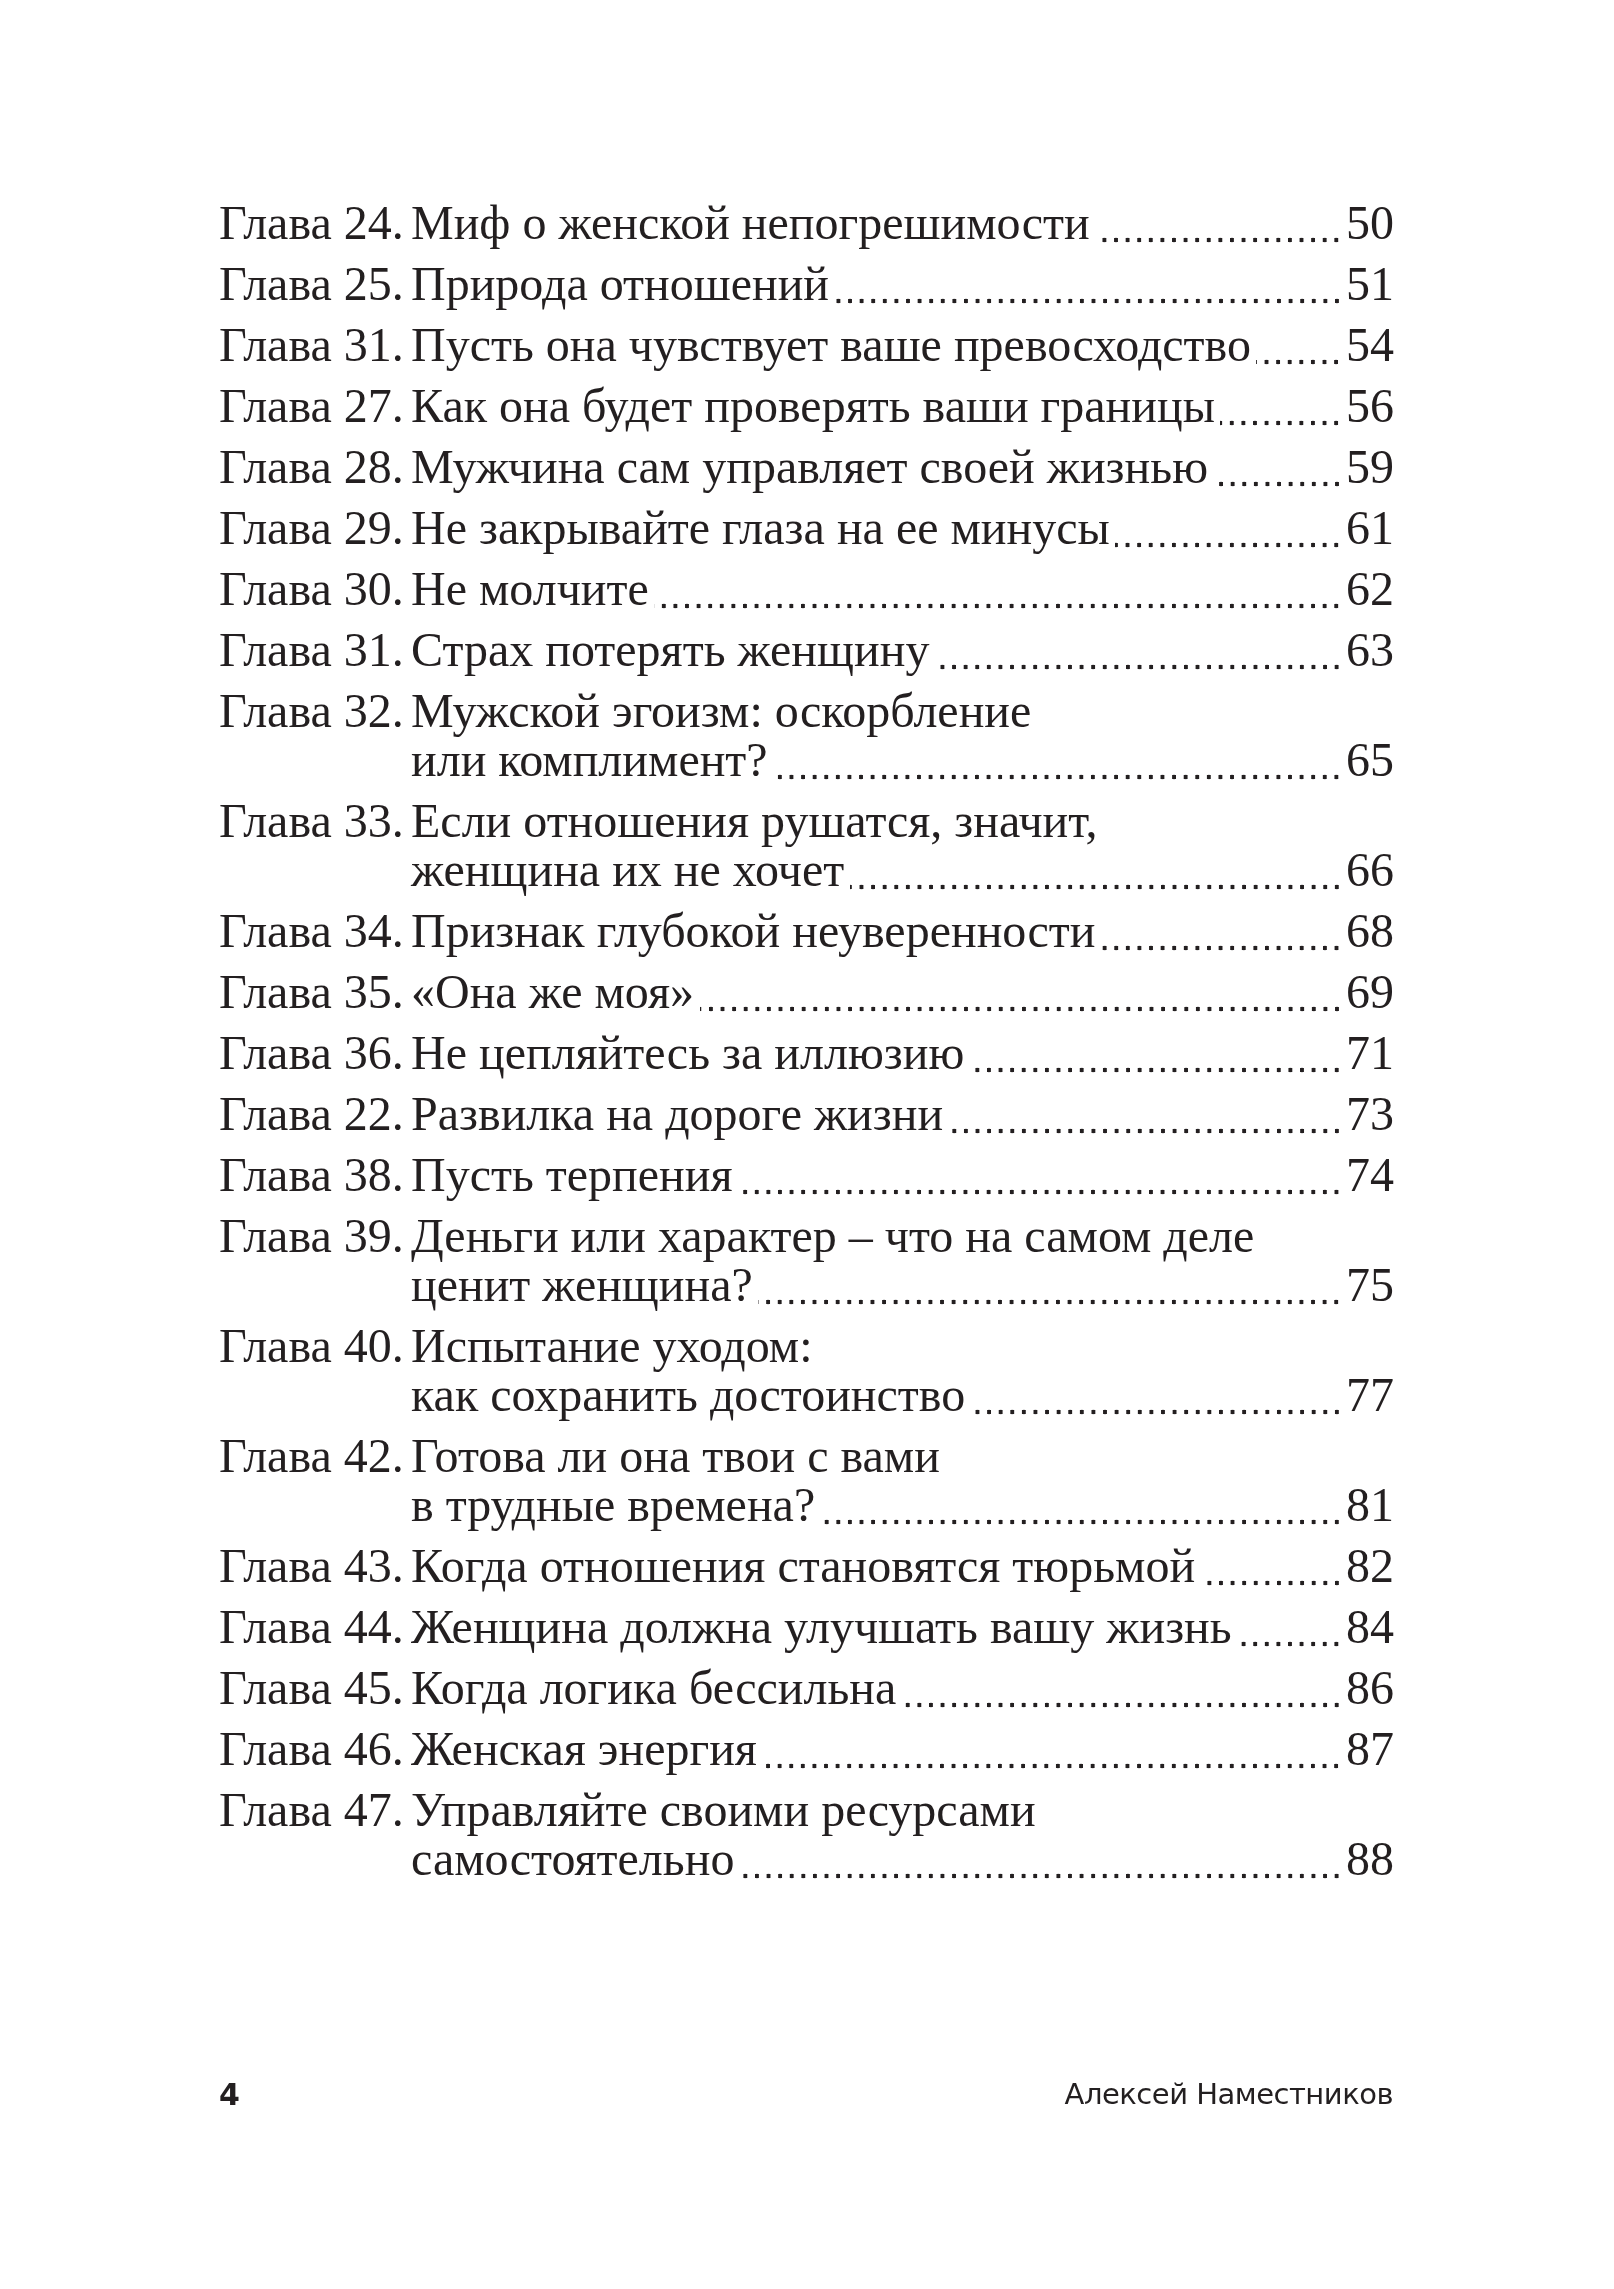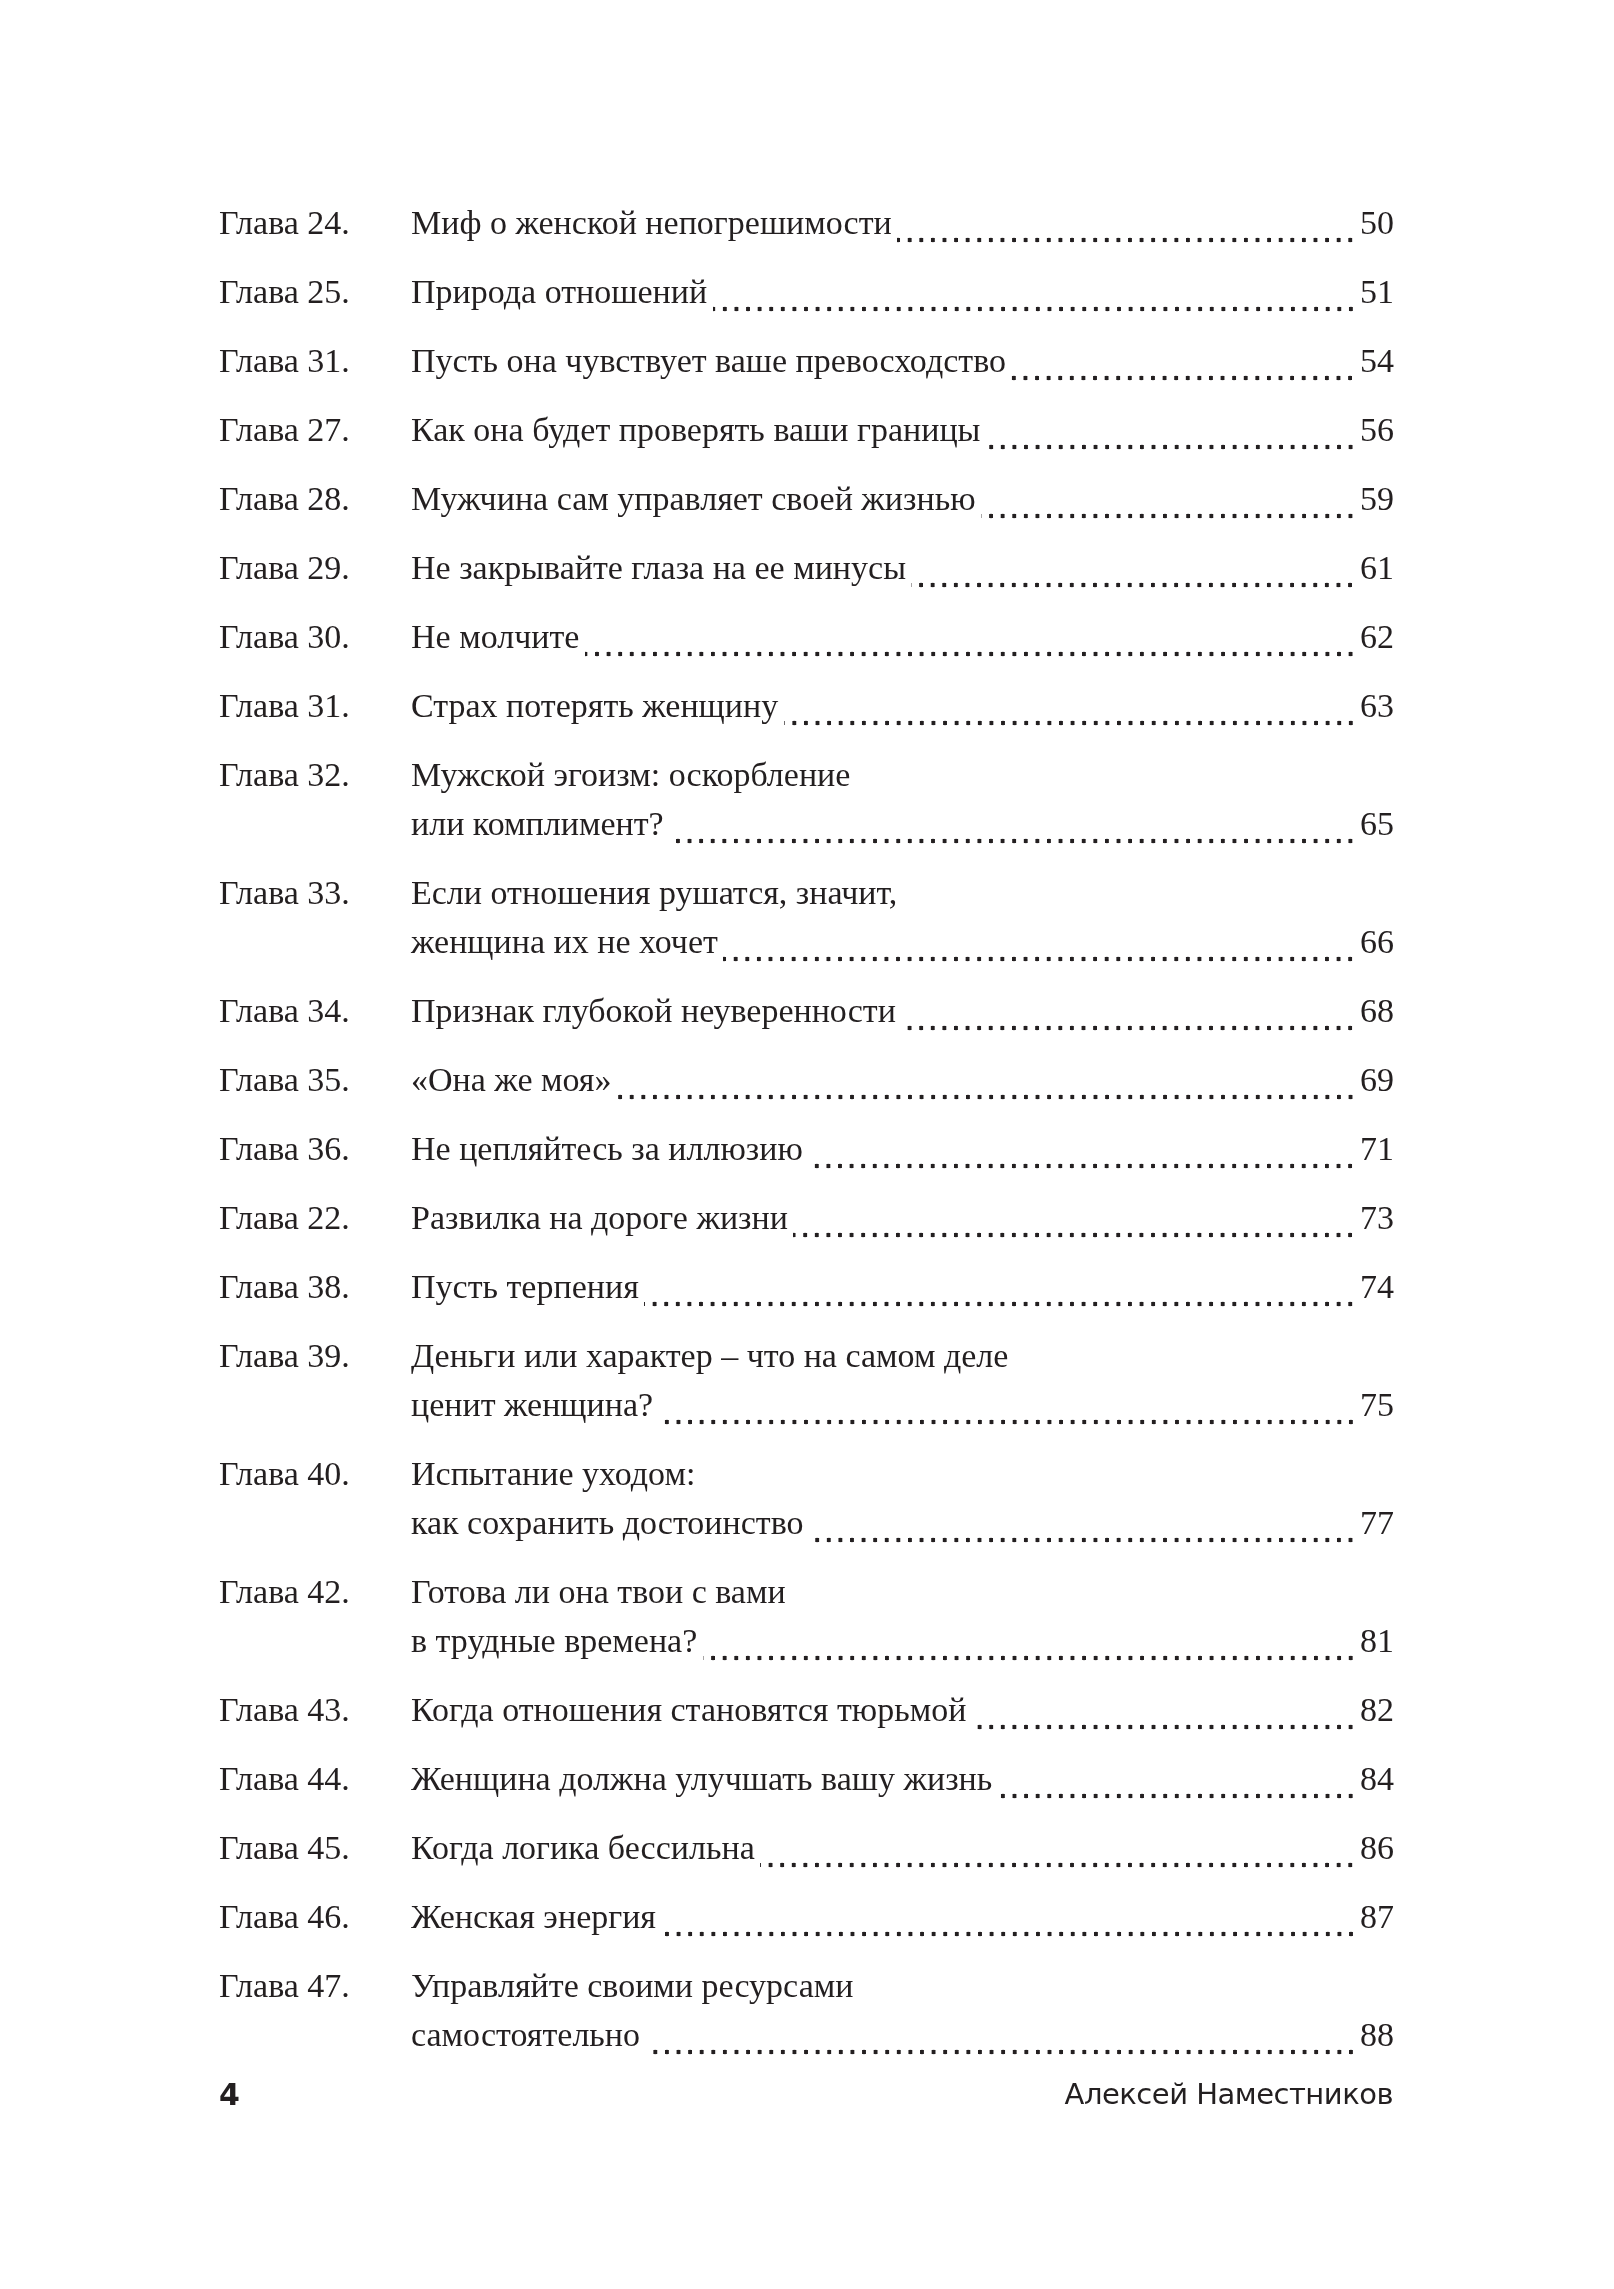--- a/index.html
+++ b/index.html
@@ -1,23 +1,23 @@
 <!DOCTYPE html>
 <html style="font-size:14.8px"><head>
 <meta charset="utf-8">
 <style>
   html, body { margin: 0; padding: 0; background: #ffffff; }
   body { width: 1614px; height: 2290px; position: relative; overflow: hidden; }
   .page { position: absolute; left: 0; top: 0; width: 1614px; height: 2290px; background: #fff; }
   .toc {
     position: absolute; left: 219px; top: 198px; width: 1175px;
     font-family: "Liberation Serif", "DejaVu Serif", serif;
-    font-size: 34px; color: #231f20;
-  }
-  .entry { margin-top: 20px; }
+    font-size: 48px; color: #231f20;
+  }
+  .entry { margin-top: 12px; }
   .entry:first-child { margin-top: 0; }
   .line {
     display: flex; align-items: baseline; height: 49px; line-height: 49px;
     white-space: nowrap;
   }
   .label { flex: 0 0 auto; width: 192px; }
   .cont-indent { flex: 0 0 auto; width: 192px; }
   .title { flex: 0 0 auto; }
   .leader {
     flex: 1 1 auto; align-self: stretch; margin: 0 3.7px 0 5.5px; min-width: 18.5px;

